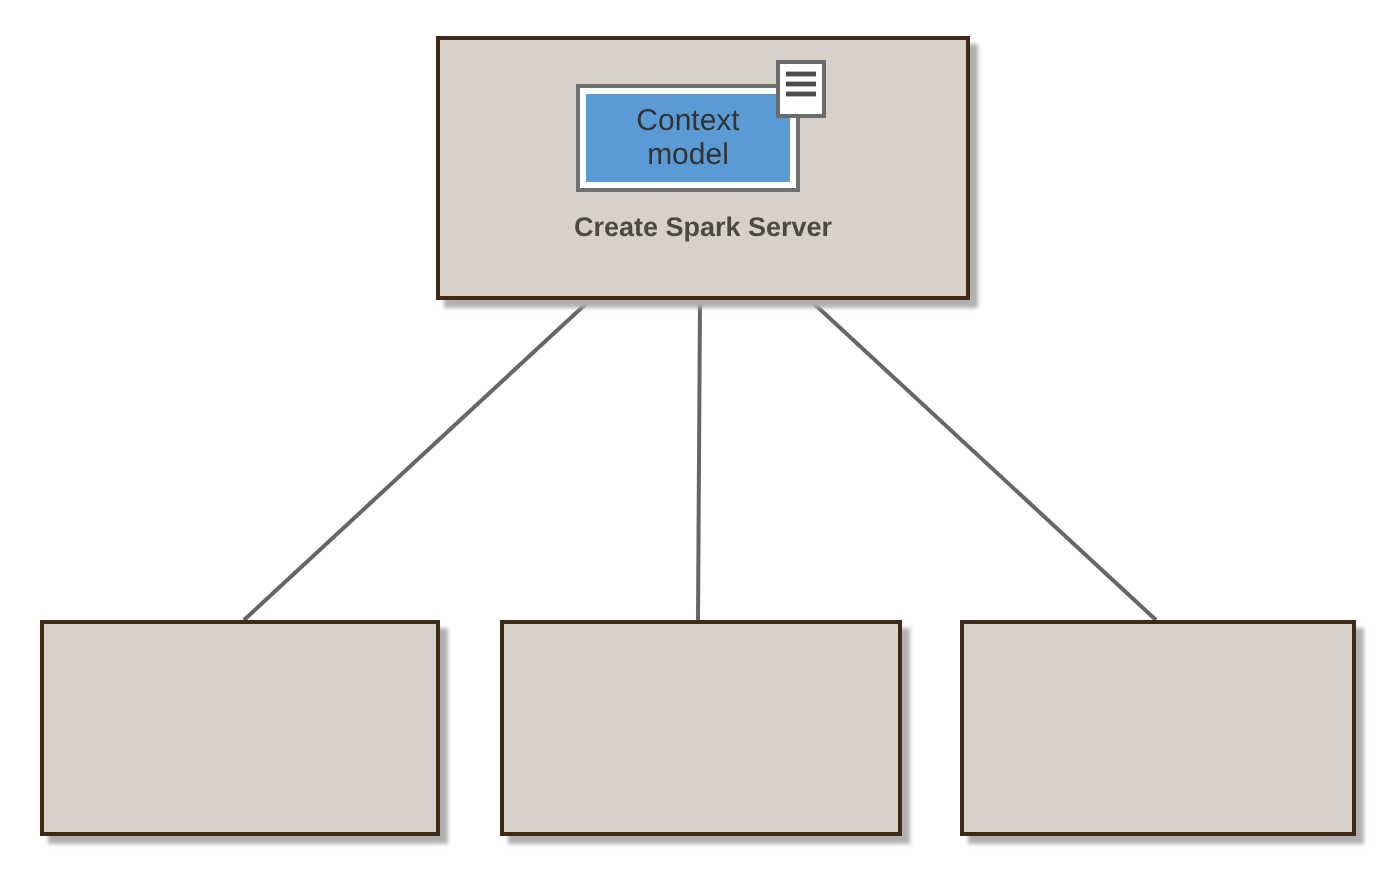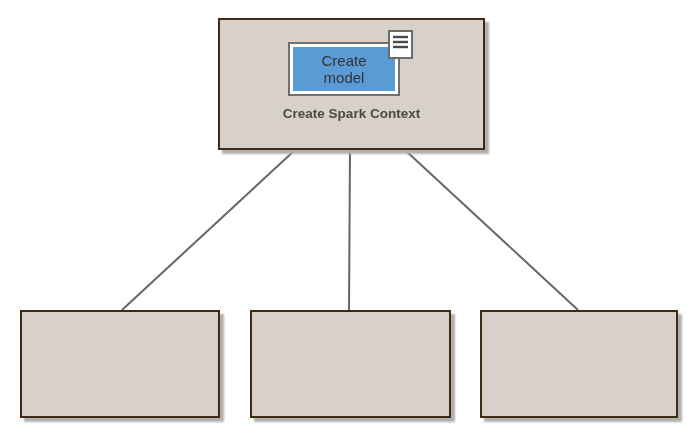--- a/index.html
+++ b/index.html
@@ -82,34 +82,34 @@
 
   <svg class="connectors" viewBox="0 0 700 440" xmlns="http://www.w3.org/2000/svg">
     <line x1="295" y1="150" x2="122" y2="310"></line>
     <line x1="350" y1="150" x2="349" y2="310"></line>
     <line x1="405" y1="150" x2="578" y2="310"></line>
   </svg>
 
   <div class="node master">
     <div class="model-box">
       <div class="model-label">
-        <div>Create</div>
+        <div>Context</div>
         <div>model</div>
       </div>
     </div>
 
     <svg class="note" viewBox="0 0 25 29" xmlns="http://www.w3.org/2000/svg">
       <rect x="1" y="1" width="23" height="27" fill="#ffffff" stroke="#6b6b6b" stroke-width="2"></rect>
       <line x1="5" y1="7" x2="20" y2="7" stroke="#4a4a4a" stroke-width="2.4"></line>
       <line x1="5" y1="12" x2="20" y2="12" stroke="#4a4a4a" stroke-width="2.4"></line>
       <line x1="5" y1="17" x2="20" y2="17" stroke="#4a4a4a" stroke-width="2.4"></line>
     </svg>
 
     <div class="caption">
-      <div>Create Spark Context</div>
+      <div>Create Spark Server</div>
     </div>
   </div>
 
   <div class="node worker1"></div>
   <div class="node worker2"></div>
   <div class="node worker3"></div>
 
 </div>
 
 </body></html>

